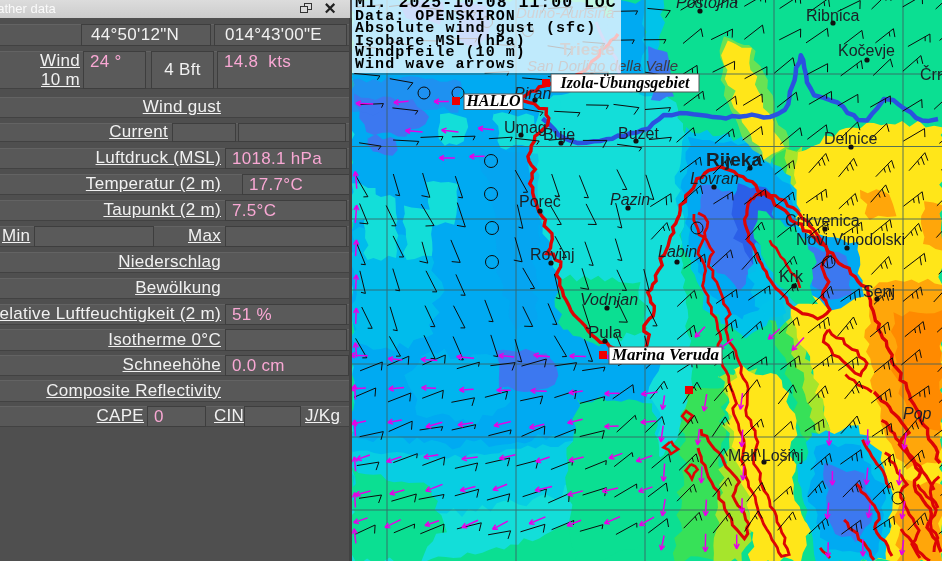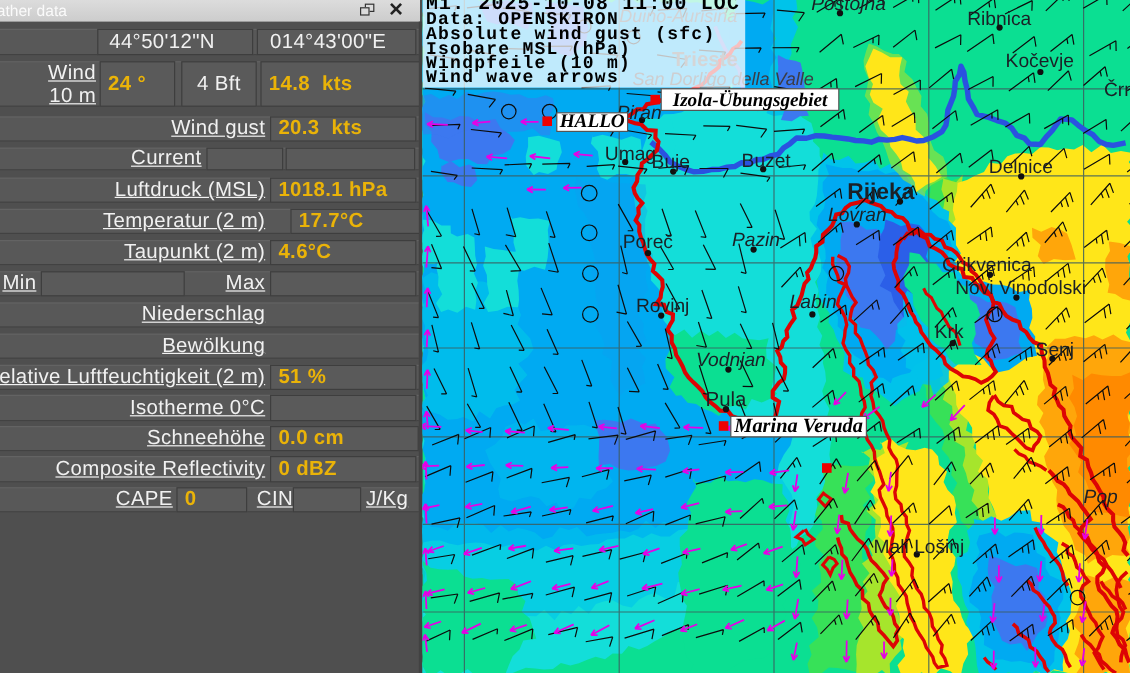--- a/index.html
+++ b/index.html
@@ -4,21 +4,21 @@
 body { width:942px; height:561px; overflow:hidden; font-family:"Liberation Sans",sans-serif; background:#505050; }
 #panel { position:absolute; left:0; top:0; width:352px; height:561px; background:#4f4f4f; overflow:hidden; }
 #titlebar { position:absolute; left:0; top:0; width:350px; height:18px; background:linear-gradient(#dcdcdc,#cccccc); }
 #title { position:absolute; left:-22px; top:1px; font-size:13px; color:#fafafa; }
 #btn-float { position:absolute; left:300px; top:3px; width:13px; height:12px; }
 #btn-float div { position:absolute; border:1.4px solid #333; background:#dcdcdc; width:8px; height:7px; }
 #btn-float div:first-child { left:4px; top:0; }
 #btn-float div:last-child { left:0; top:3px; }
 #btn-close { position:absolute; left:322px; top:-3px; width:16px; height:18px; color:#222; font-size:20px; font-weight:bold; text-align:center; }
 .band { position:absolute; left:0; width:349px; background:#585858; border-top:1px solid #636363; border-bottom:1px solid #424242; }
-.vbox { position:absolute; background:#5a5a5a; border:1px solid #3e3e3e; color:#eab308; font-size:17px; letter-spacing:0.3px; display:flex; align-items:center;font-weight:bold; }
+.vbox { position:absolute; background:#5a5a5a; border:1px solid #3e3e3e; color:#f9a8d4; font-size:17px; letter-spacing:0.3px; display:flex; align-items:flex-start; }
 .ctr { position:absolute; color:#f1f1f1; font-size:17px; letter-spacing:0.3px; display:flex; align-items:center; justify-content:center; }
 .rlab { position:absolute; color:#f1f1f1; font-size:17px; letter-spacing:0.3px; display:flex; align-items:center;text-decoration:underline; }
 #map { position:absolute; left:352px; top:0; width:590px; height:561px; }
 </style></head>
 <body>
 <div id="panel">
 <div id="titlebar">
       <span id="title">Weather data</span>
 <div id="btn-float">
         <div></div>
@@ -36,41 +36,38 @@
     <div class="vbox" style="left:83px;top:51px;width:63px;height:37.5px">
       <span style="padding-left:6px">24 °</span>
     </div>
     <div class="vbox" style="left:151px;top:51px;width:63px;height:37.5px"></div>
     <div class="ctr" style="left:151px;top:51px;width:63px;height:37.5px">4 Bft</div>
     <div class="vbox" style="left:217px;top:51px;width:150px;height:37.5px">
       <span style="padding-left:6px">14.8&nbsp;&nbsp;kts</span>
     </div>
     <div class="band" style="top:96.5px;height:21.5px"></div>
     <div class="rlab" style="right:131px;top:96.5px;height:21.5px;width:430px;justify-content:flex-end;white-space:nowrap">Wind gust</div>
-    <div class="vbox" style="left:225px;top:96.5px;width:122px;height:21.5px">
-      <span style="padding-left:6px">20.3&nbsp;&nbsp;kts</span>
-    </div>
     <div class="band" style="top:122.5px;height:19.5px"></div>
     <div class="rlab" style="right:184px;top:122.5px;height:19.5px;width:430px;justify-content:flex-end;white-space:nowrap">Current</div>
     <div class="vbox" style="left:172px;top:122.5px;width:64px;height:19.5px"></div>
     <div class="vbox" style="left:238px;top:122.5px;width:108px;height:19.5px"></div>
     <div class="band" style="top:147.5px;height:21.5px"></div>
     <div class="rlab" style="right:131px;top:147.5px;height:21.5px;width:430px;justify-content:flex-end;white-space:nowrap">Luftdruck (MSL)</div>
     <div class="vbox" style="left:225px;top:147.5px;width:122px;height:21.5px">
       <span style="padding-left:6px">1018.1 hPa</span>
     </div>
     <div class="band" style="top:173.5px;height:21.5px"></div>
     <div class="rlab" style="right:131px;top:173.5px;height:21.5px;width:430px;justify-content:flex-end;white-space:nowrap">Temperatur (2 m)</div>
     <div class="vbox" style="left:242px;top:173.5px;width:124px;height:21.5px">
       <span style="padding-left:6px">17.7°C</span>
     </div>
     <div class="band" style="top:199.5px;height:21.5px"></div>
     <div class="rlab" style="right:131px;top:199.5px;height:21.5px;width:430px;justify-content:flex-end;white-space:nowrap">Taupunkt (2 m)</div>
     <div class="vbox" style="left:225px;top:199.5px;width:122px;height:21.5px">
-      <span style="padding-left:6px">4.6°C</span>
+      <span style="padding-left:6px">7.5°C</span>
     </div>
     <div class="band" style="top:225.5px;height:21.5px"></div>
     <div class="rlab" style="left:2px;top:225.5px;height:21.5px">Min</div>
     <div class="vbox" style="left:34px;top:225.5px;width:120px;height:21.5px"></div>
     <div class="rlab" style="right:131px;top:225.5px;height:21.5px;width:430px;justify-content:flex-end;white-space:nowrap">Max</div>
     <div class="vbox" style="left:225px;top:225.5px;width:122px;height:21.5px"></div>
     <div class="band" style="top:251.5px;height:21.5px"></div>
     <div class="rlab" style="right:131px;top:251.5px;height:21.5px;width:430px;justify-content:flex-end;white-space:nowrap">Niederschlag</div>
     <div class="band" style="top:277.5px;height:21.5px"></div>
     <div class="rlab" style="right:131px;top:277.5px;height:21.5px;width:430px;justify-content:flex-end;white-space:nowrap">Bewölkung</div>
@@ -82,23 +79,20 @@
     <div class="band" style="top:329px;height:21.5px"></div>
     <div class="rlab" style="right:131px;top:329px;height:21.5px;width:430px;justify-content:flex-end;white-space:nowrap">Isotherme 0°C</div>
     <div class="vbox" style="left:225px;top:329px;width:122px;height:21.5px"></div>
     <div class="band" style="top:354.5px;height:21.5px"></div>
     <div class="rlab" style="right:131px;top:354.5px;height:21.5px;width:430px;justify-content:flex-end;white-space:nowrap">Schneehöhe</div>
     <div class="vbox" style="left:225px;top:354.5px;width:124px;height:21.5px">
       <span style="padding-left:6px">0.0 cm</span>
     </div>
     <div class="band" style="top:380px;height:21.5px"></div>
     <div class="rlab" style="right:131px;top:380px;height:21.5px;width:430px;justify-content:flex-end;white-space:nowrap">Composite Reflectivity</div>
-    <div class="vbox" style="left:225px;top:380px;width:122px;height:21.5px">
-      <span style="padding-left:6px">0 dBZ</span>
-    </div>
     <div class="band" style="top:405.5px;height:21.5px"></div>
     <div class="rlab" style="right:208px;top:405.5px;height:21.5px;width:430px;justify-content:flex-end;white-space:nowrap">CAPE</div>
     <div class="vbox" style="left:147px;top:405.5px;width:59px;height:21.5px">
       <span style="padding-left:6px">0</span>
     </div>
     <div class="rlab" style="left:214px;top:405.5px;height:21.5px">CIN</div>
     <div class="vbox" style="left:244px;top:405.5px;width:57px;height:21.5px"></div>
     <div class="rlab" style="left:305px;top:405.5px;height:21.5px">J/Kg</div>
 <div style="position:absolute;left:349px;top:18px;width:3px;height:543px;background:#424242"></div>
 </div>

